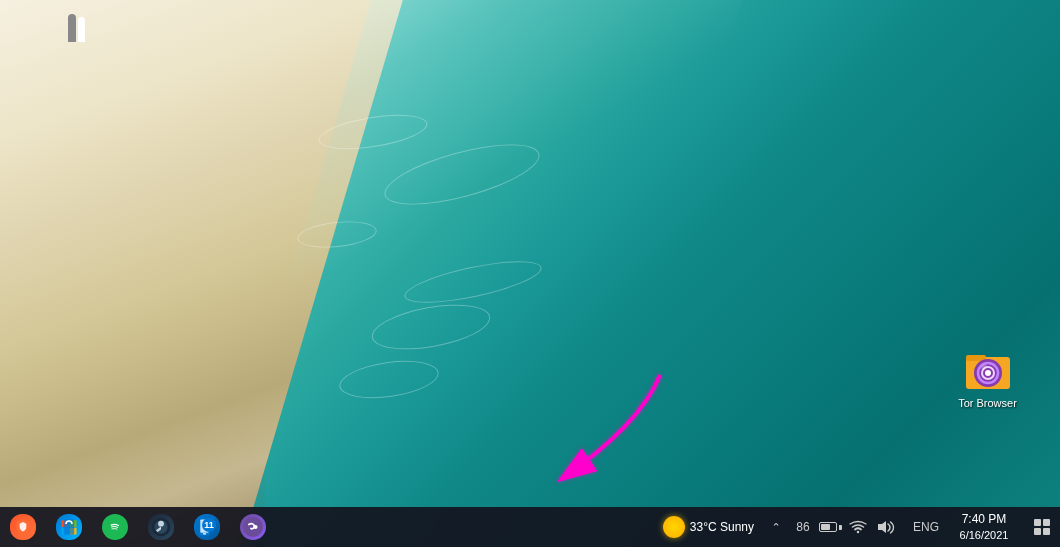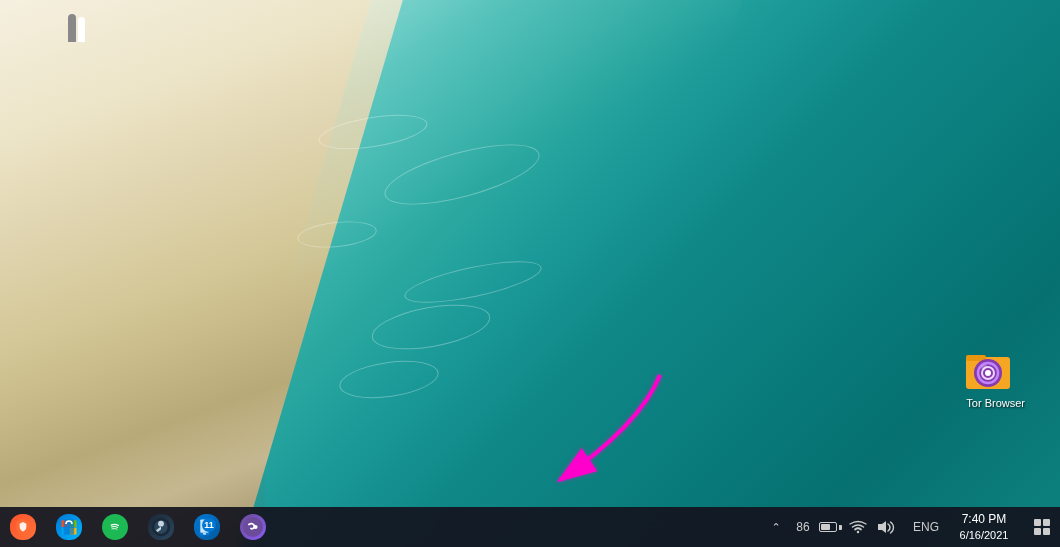--- a/index.html
+++ b/index.html
@@ -142,21 +142,21 @@
       background: #fff;
       border-radius: 4px 4px 0 0;
     }
 
     
     #tor-browser-icon {
       position: absolute;
       top: 345px;
       right: 35px;
       width: 75px;
-      text-align: right;
+      text-align: center;
       cursor: pointer;
     }
 
     .tor-icon-label {
       color: #fff;
       font-size: 11px;
       margin-top: 4px;
       text-shadow: 1px 1px 2px rgba(0,0,0,0.8);
       line-height: 1.2;
     }
@@ -531,20 +531,27 @@
           </svg>
         </div>
       </div>
 
     </div>
 
     <div class="taskbar-spacer"></div>
 
     <div class="system-tray">
 
+      <div class="weather-widget">
+        <div class="weather-sun"></div>
+        <div class="weather-text">
+          <span>33°C</span>
+          <span>Sunny</span>
+        </div>
+      </div>
 
       <div class="tray-icon">
         <span style="font-size:11px;color:#ccc;">⌃</span>
       </div>
 
       <div class="tray-icon" style="font-size:12px;color:#ccc;width:26px;">
         <span>86</span>
       </div>
 
       <div class="tray-icon">

